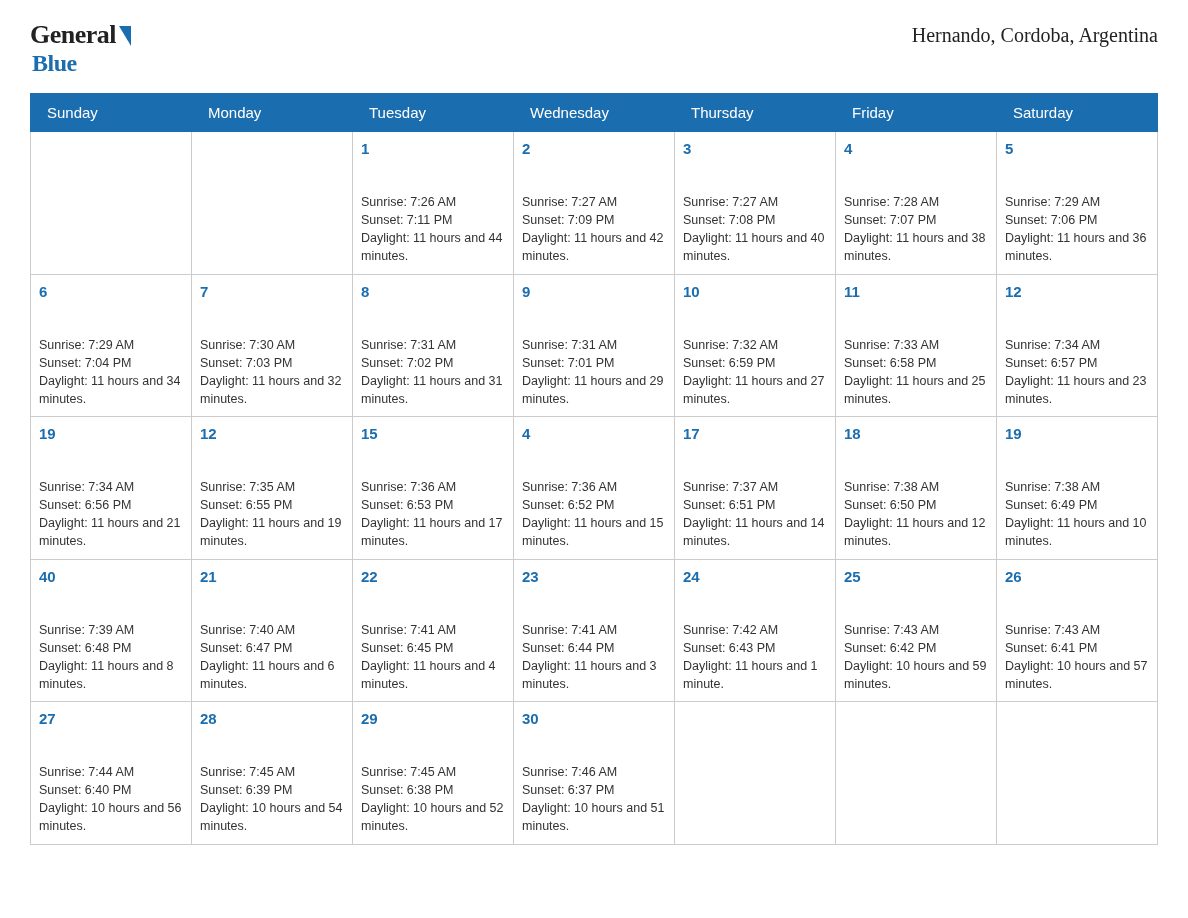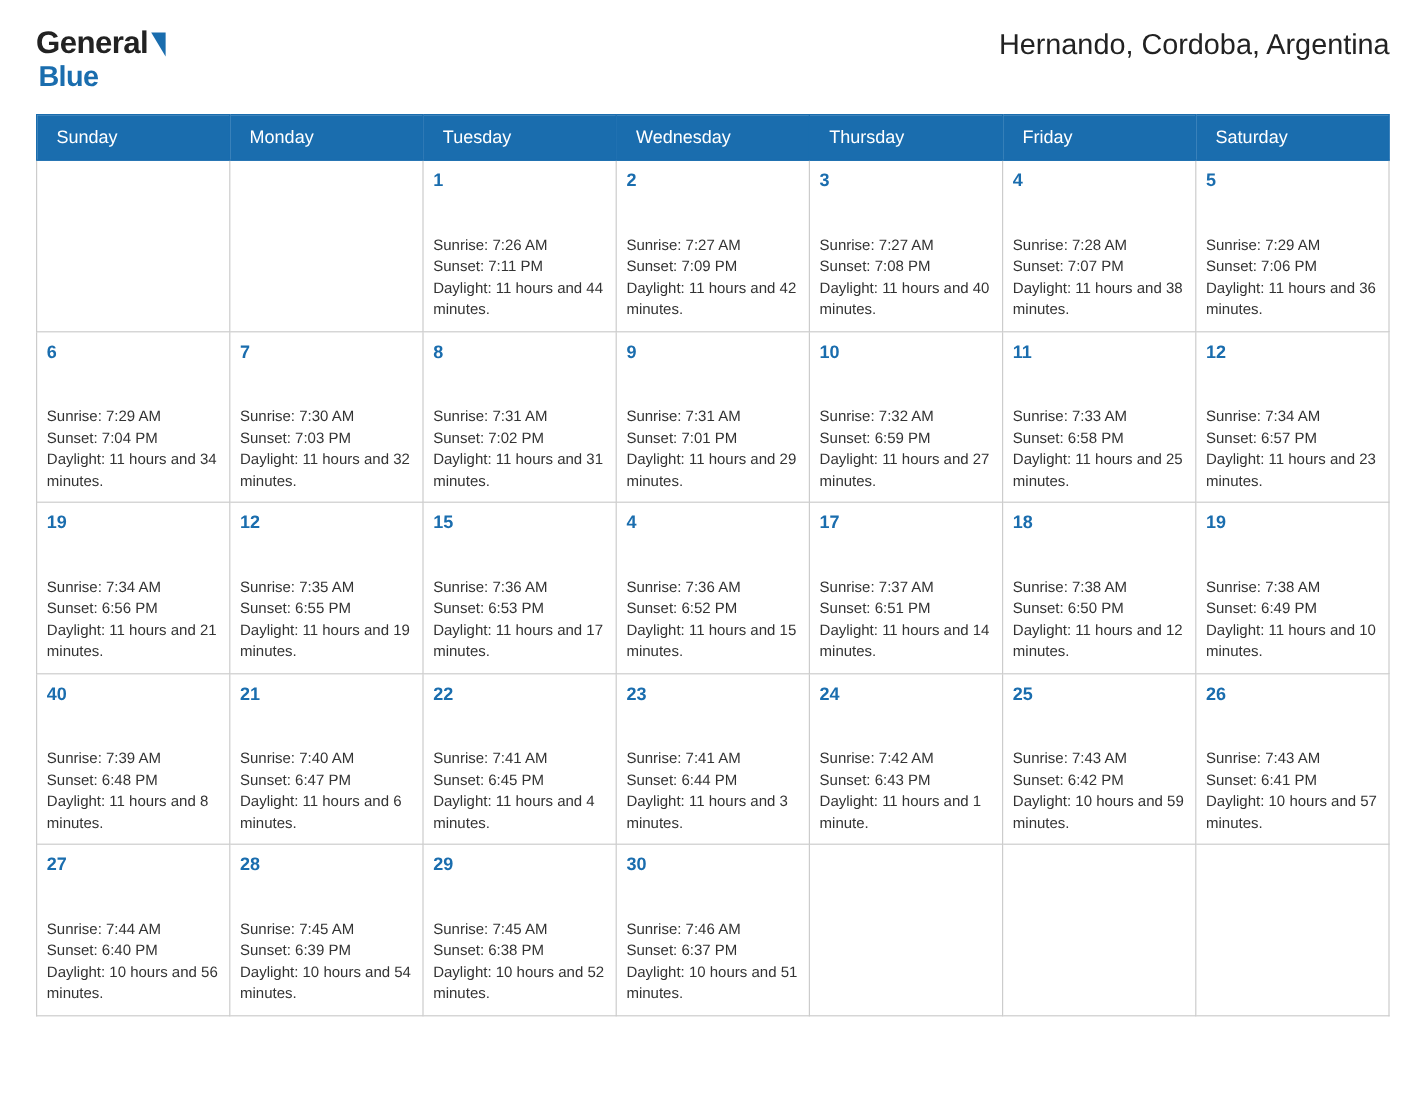--- a/index.html
+++ b/index.html
@@ -9,31 +9,32 @@
       color: #222;
       width: 1188px;
       min-height: 918px;
       padding: 20px 30px;
     }
     .header-area {
       display: flex;
       justify-content: space-between;
       align-items: flex-start;
       margin-bottom: 16px;
+      font-family: Liberation Serif, serif;
     }
     .title-area {
       text-align: right;
     }
     .month-title {
       font-size: 48px;
       font-weight: normal;
       color: #222;
     }
     .location-title {
-      font-size: 24px;
+      font-size: 20px;
       color: #222;
       margin-top: 4px;
     }
     .calendar-table {
       width: 100%;
       border-collapse: collapse;
       table-layout: fixed;
     }
     .calendar-table th {
       background-color: #1a6dae;

